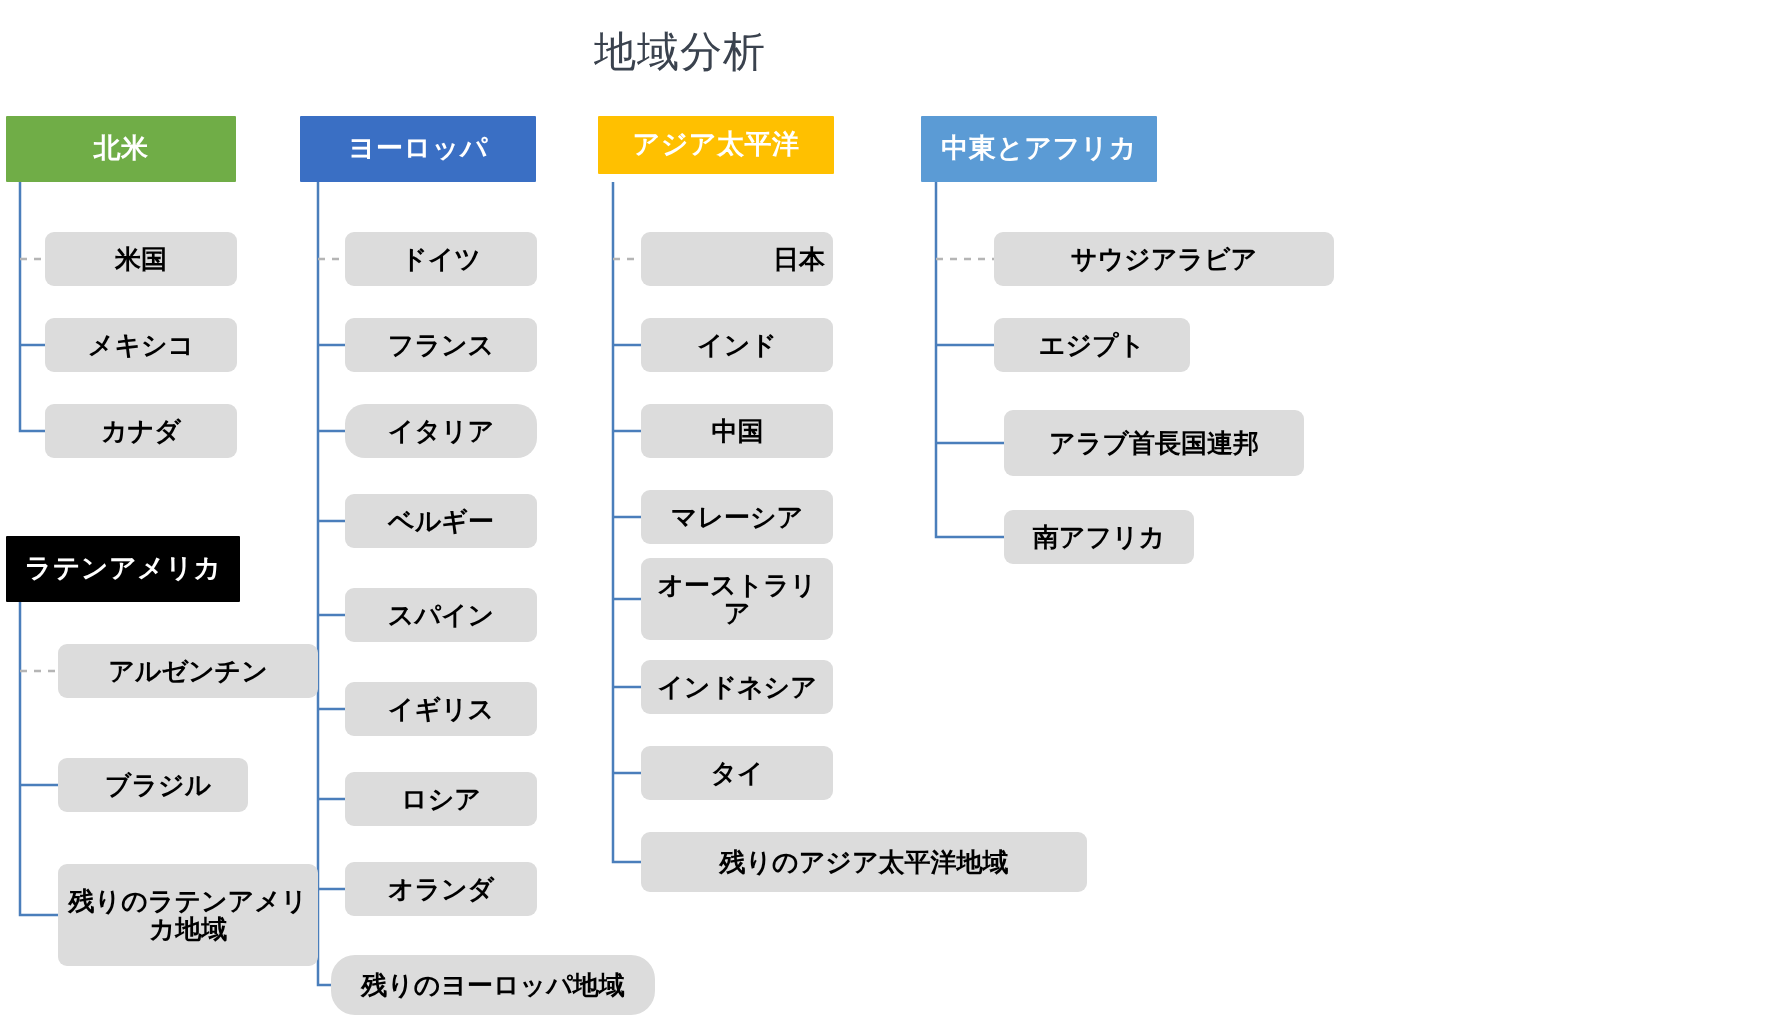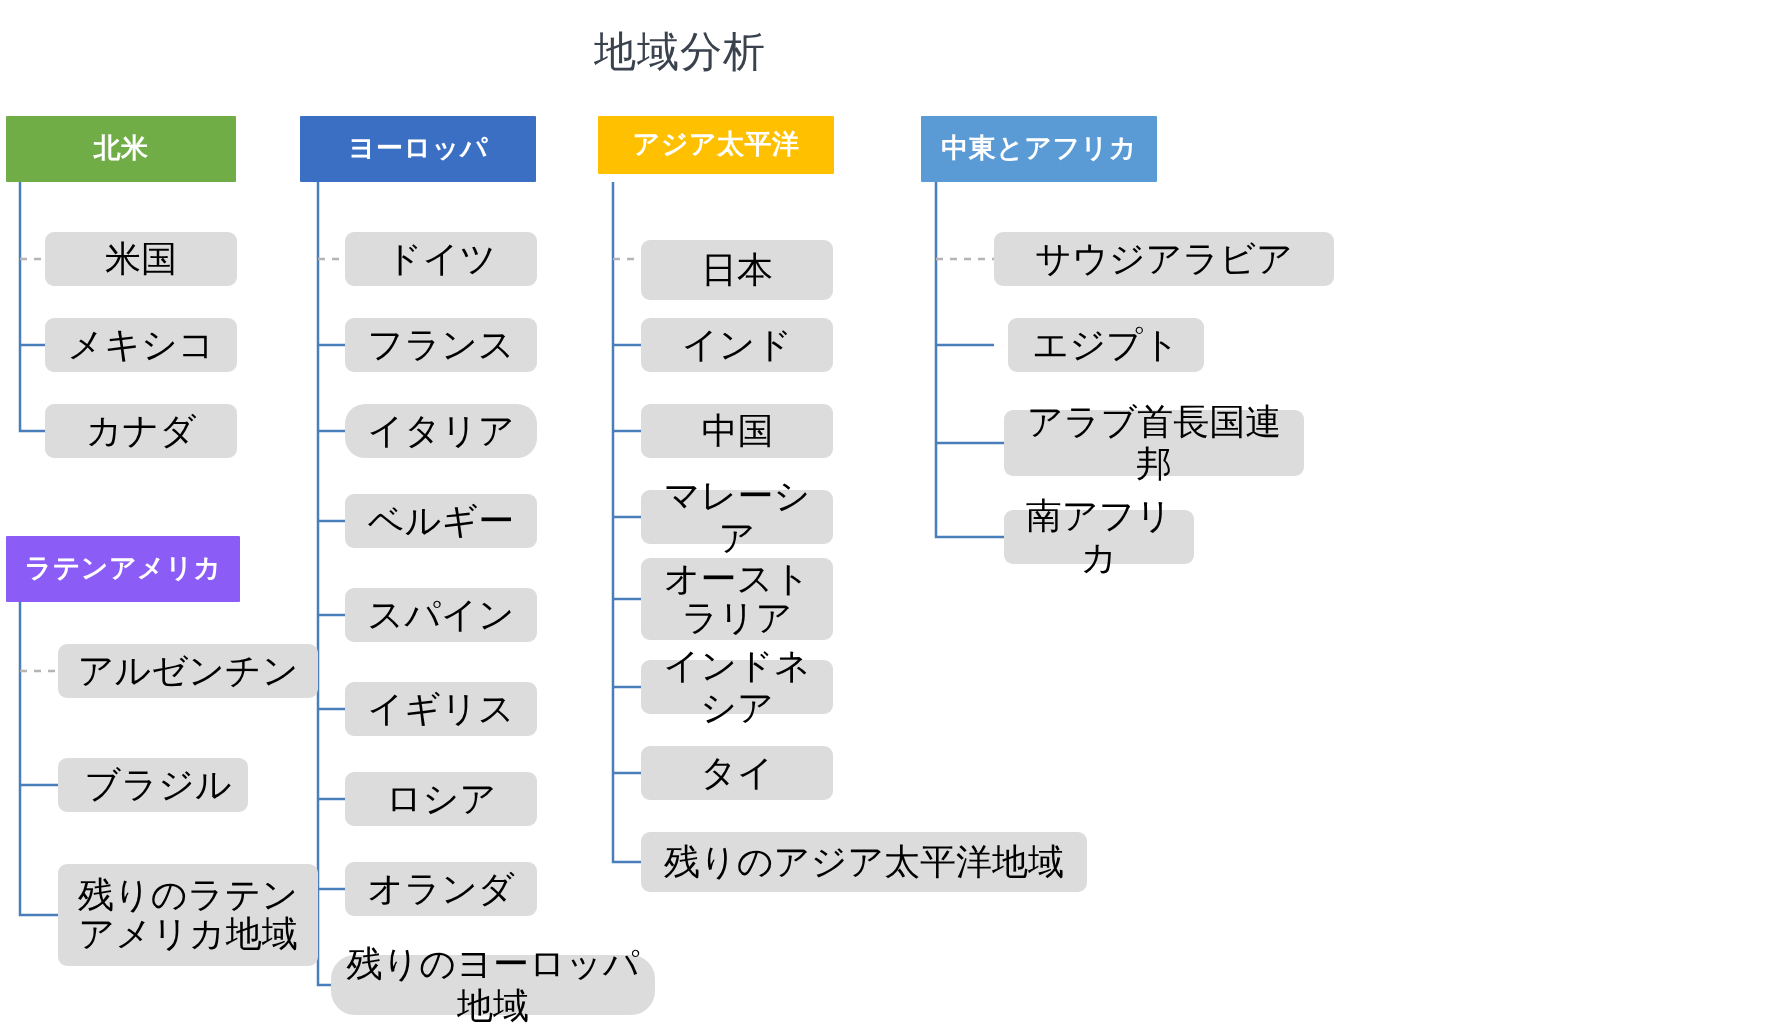--- a/index.html
+++ b/index.html
@@ -60,22 +60,22 @@
   .node.root {
     color: #ffffff;
     font-weight: 700;
     font-size: 27px;
     border-radius: 1px;
     letter-spacing: 0.5px;
   }
   .node.leaf {
     background: #dcdcdc;
     color: #000000;
-    font-weight: 400;
-    font-size: 36px;
+    font-weight: 700;
+    font-size: 26px;
   }
   .node.leaf.two-line {
     line-height: 1.08;
   }
 </style>
 </head>
 <body>
 
 <div id="canvas">
 
@@ -132,21 +132,21 @@
   <div class="node leaf" style="left:45px; top:232px; width:192px; height:54px;">
     <span>米国</span>
   </div>
   <div class="node leaf" style="left:45px; top:318px; width:192px; height:54px;">
     <span>メキシコ</span>
   </div>
   <div class="node leaf" style="left:45px; top:404px; width:192px; height:54px;">
     <span>カナダ</span>
   </div>
 
-  <div class="node root" style="left:6px; top:536px; width:234px; height:66px; background:#8b5cf6;">
+  <div class="node root" style="left:6px; top:536px; width:234px; height:66px; background:#000000;">
     <span>ラテンアメリカ</span>
   </div>
   <div class="node leaf" style="left:58px; top:644px; width:260px; height:54px;">
     <span>アルゼンチン</span>
   </div>
   <div class="node leaf" style="left:58px; top:758px; width:190px; height:54px;padding-left:18px;">
     <span>ブラジル</span>
   </div>
   <div class="node leaf two-line" style="left:58px; top:864px; width:260px; height:102px;">
     <span>残りのラテンアメリカ地域</span>
@@ -179,21 +179,21 @@
   <div class="node leaf" style="left:345px; top:862px; width:192px; height:54px;">
     <span>オランダ</span>
   </div>
   <div class="node leaf" style="left:331px; top:955px; width:324px; height:60px;border-radius:24px;">
     <span>残りのヨーロッパ地域</span>
   </div>
 
   <div class="node root" style="left:598px; top:116px; width:236px; height:58px; background:#ffc000;">
     <span>アジア太平洋</span>
   </div>
-  <div class="node leaf" style="left:641px; top:240px; width:192px; height:60px;">
+  <div class="node leaf" style="left:641px; top:232px; width:192px; height:54px;justify-content:flex-end;">
     <span>日本</span>
   </div>
   <div class="node leaf" style="left:641px; top:318px; width:192px; height:54px;">
     <span>インド</span>
   </div>
   <div class="node leaf" style="left:641px; top:404px; width:192px; height:54px;padding-left:9px;">
     <span>中国</span>
   </div>
   <div class="node leaf" style="left:641px; top:490px; width:192px; height:54px;">
     <span>マレーシア</span>
@@ -210,21 +210,21 @@
   <div class="node leaf" style="left:641px; top:832px; width:446px; height:60px;">
     <span>残りのアジア太平洋地域</span>
   </div>
 
   <div class="node root" style="left:921px; top:116px; width:236px; height:66px; background:#5b9bd5;">
     <span>中東とアフリカ</span>
   </div>
   <div class="node leaf" style="left:994px; top:232px; width:340px; height:54px;">
     <span>サウジアラビア</span>
   </div>
-  <div class="node leaf" style="left:994px; top:318px; width:196px; height:54px;margin-left:14px;">
+  <div class="node leaf" style="left:994px; top:318px; width:196px; height:54px;">
     <span>エジプト</span>
   </div>
   <div class="node leaf" style="left:1004px; top:410px; width:300px; height:66px;">
     <span>アラブ首長国連邦</span>
   </div>
   <div class="node leaf" style="left:1004px; top:510px; width:190px; height:54px;">
     <span>南アフリカ</span>
   </div>
 
 </div>

